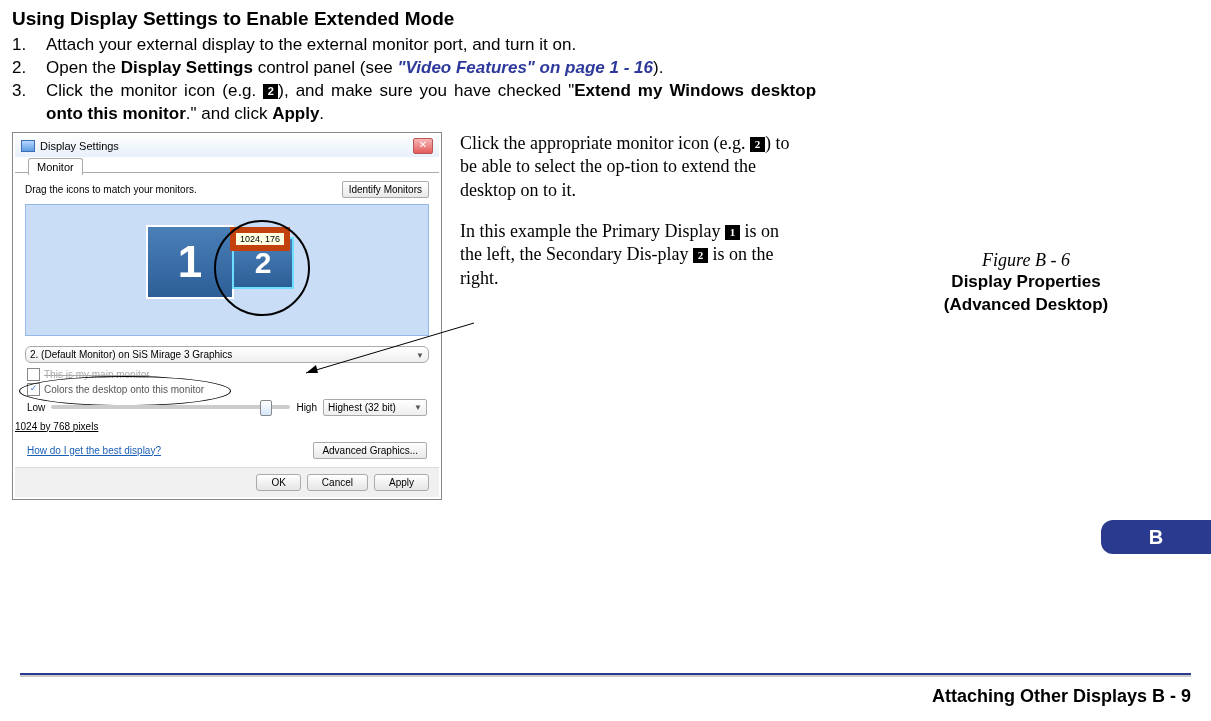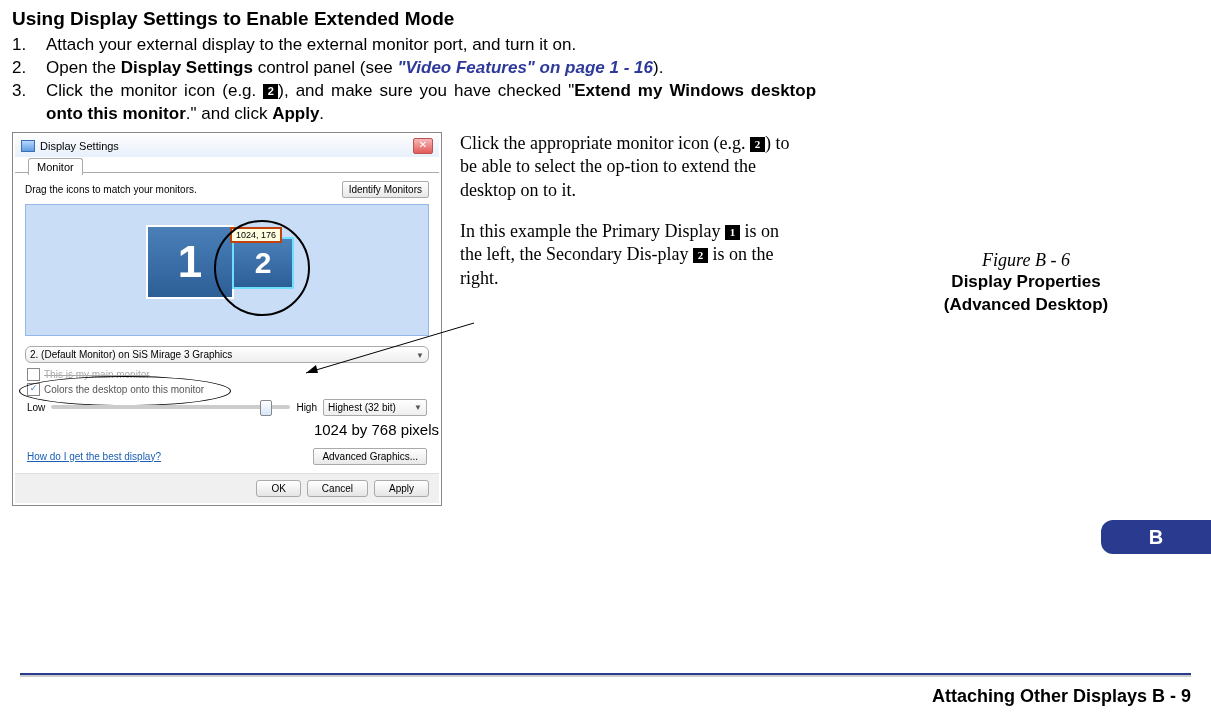--- a/index.html
+++ b/index.html
@@ -157,21 +157,21 @@
     width: 58px;
     height: 48px;
     border-color: #6fdfff;
     font-size: 30px;
   }
   .tooltip {
     position: absolute;
     top: 22px;
     left: 204px;
     background: #ffffe1;
-    border: 2px solid #c2410c;
+    border: 6px solid #c2410c;
     font-size: 9px;
     padding: 1px 4px;
     z-index: 4;
   }
   .circle {
     position: absolute;
     border: 2px solid #000;
     border-radius: 50%;
   }
   .c-mon {
@@ -272,23 +272,24 @@
     background: linear-gradient(#fff, #eee);
     font-size: 10px;
     padding: 2px 4px;
     width: 94px;
     display: flex;
     justify-content: space-between;
     align-items: center;
     border-radius: 2px;
   }
   .res-label {
-    font-size: 15px;
-    text-align: right;
+    font-size: 10px;
+    text-align: left;
     padding: 3px 0 6px 0;
+    text-decoration: underline;
   }
   .bottom-row {
     display: flex;
     justify-content: space-between;
     align-items: center;
     padding: 4px 12px 8px 12px;
     font-size: 10px;
   }
   .link-small {
     color: #1a5fb4;

